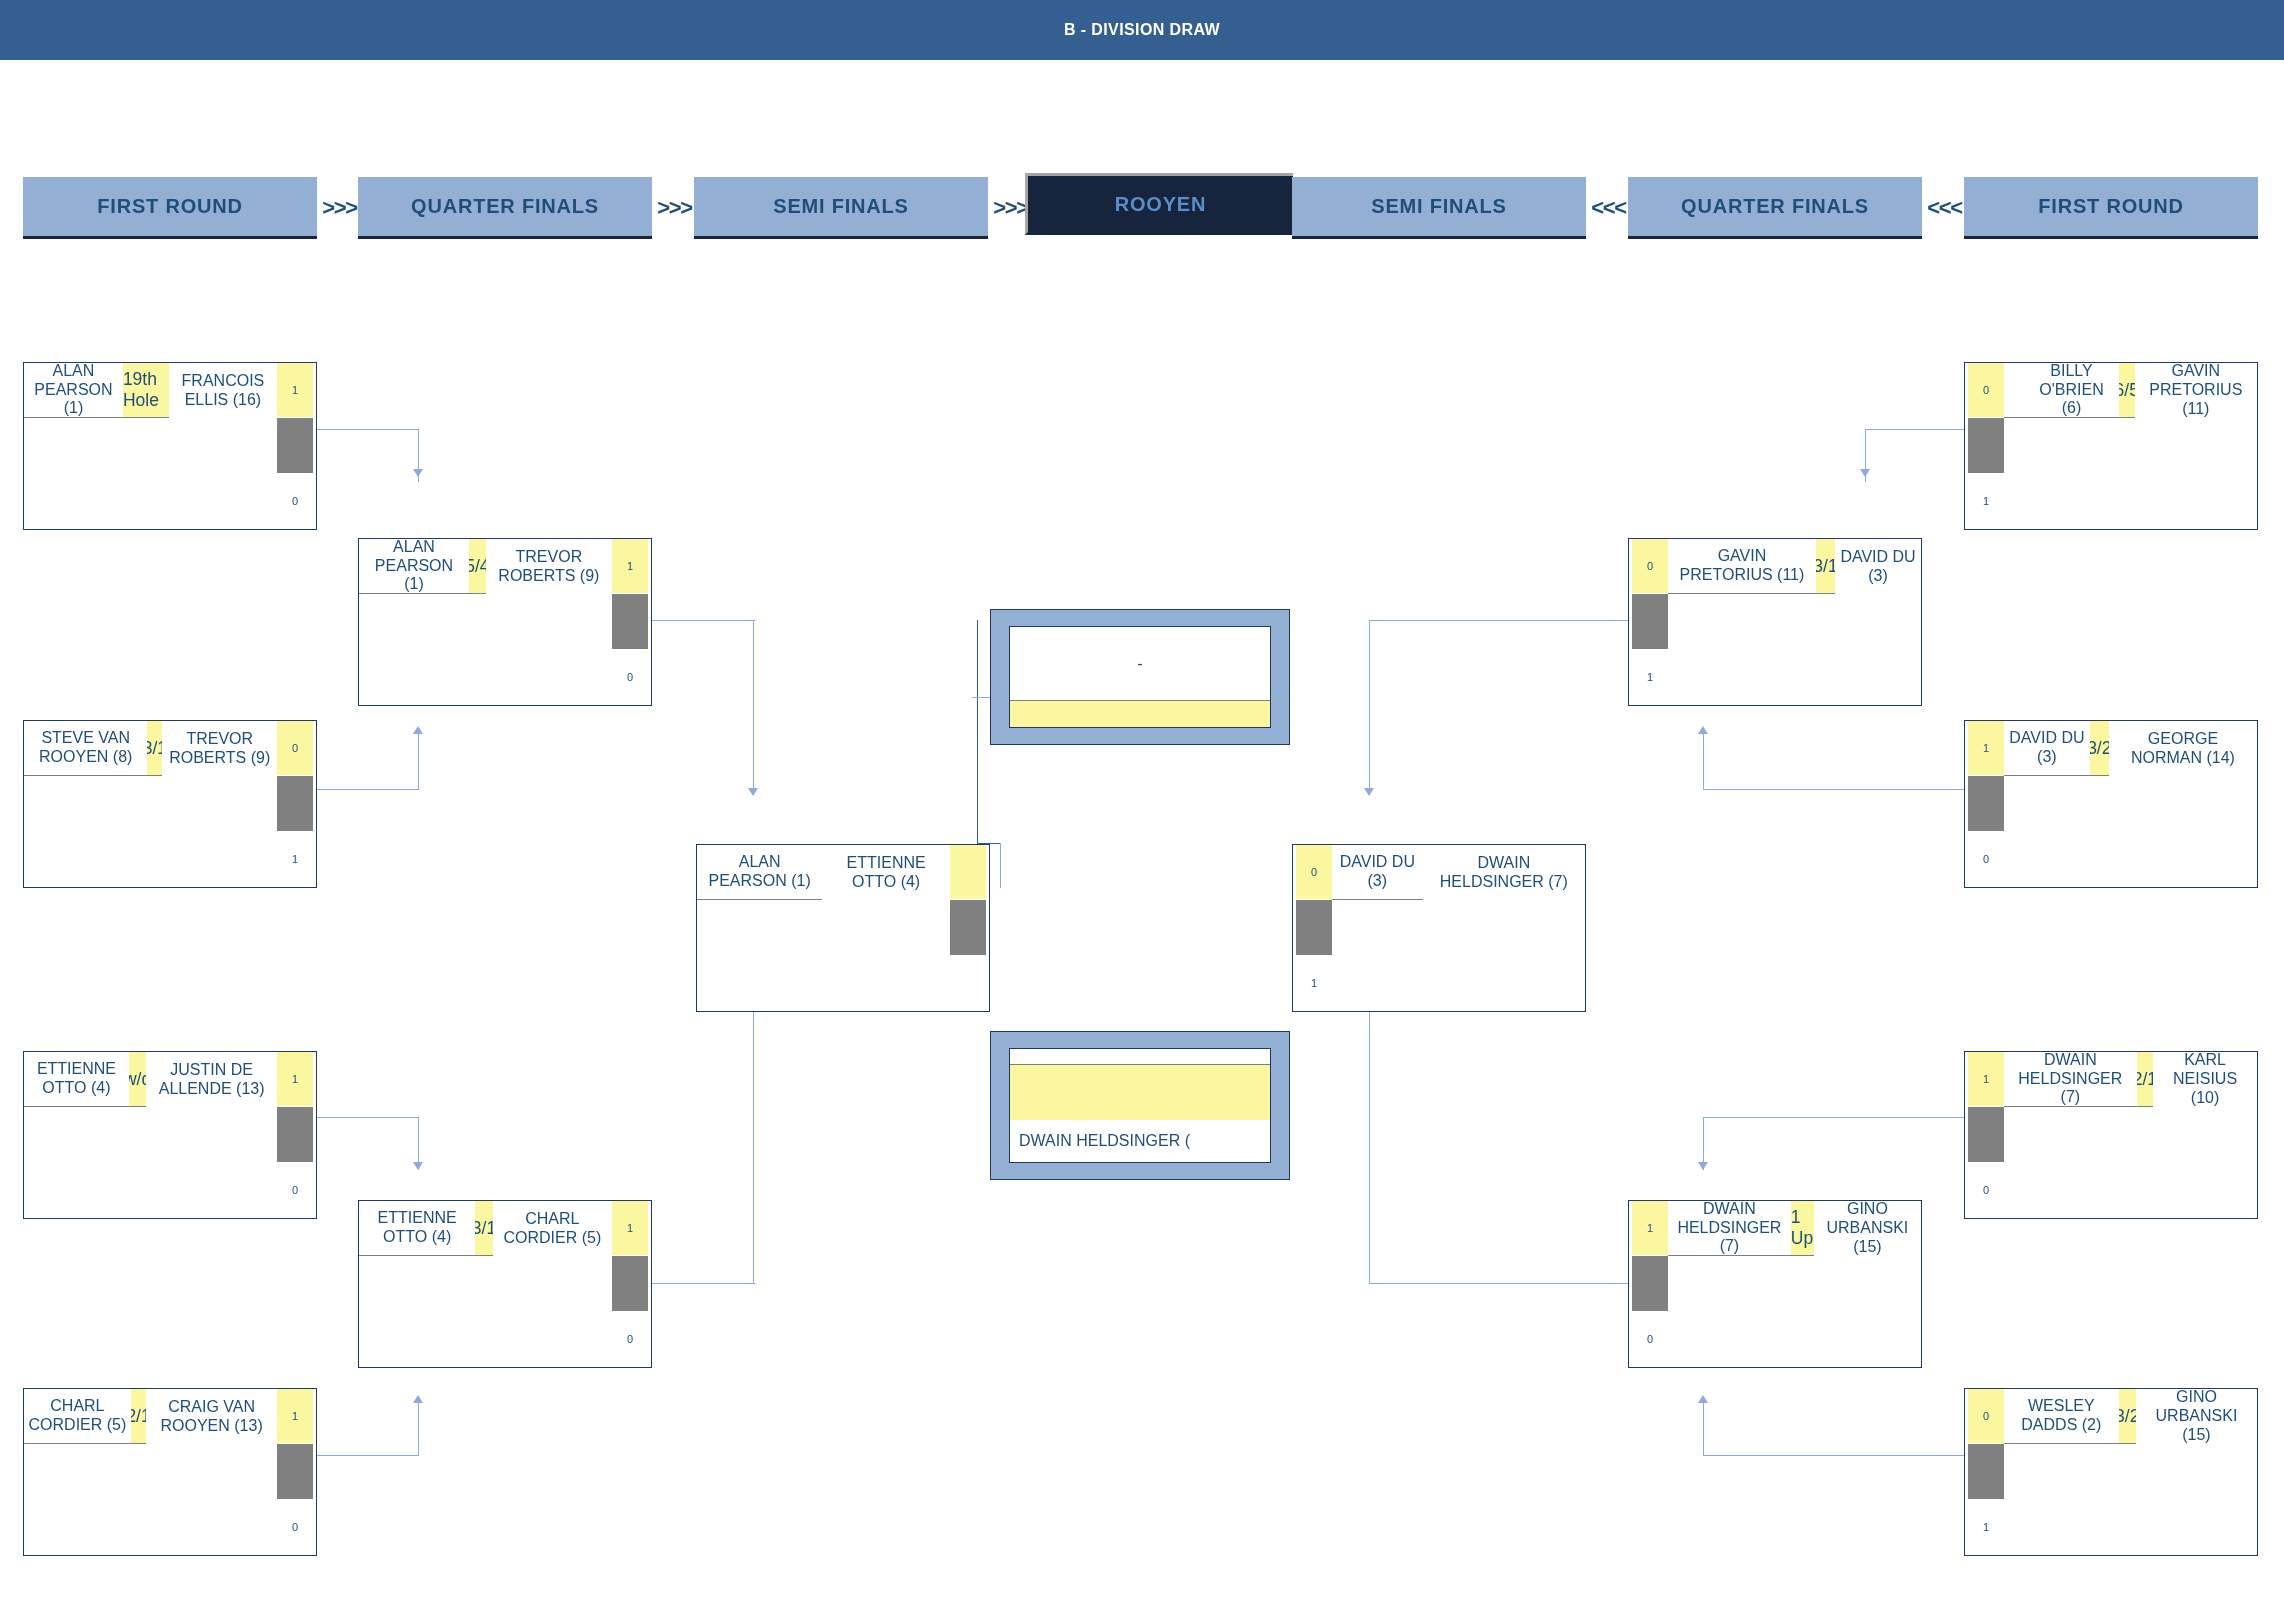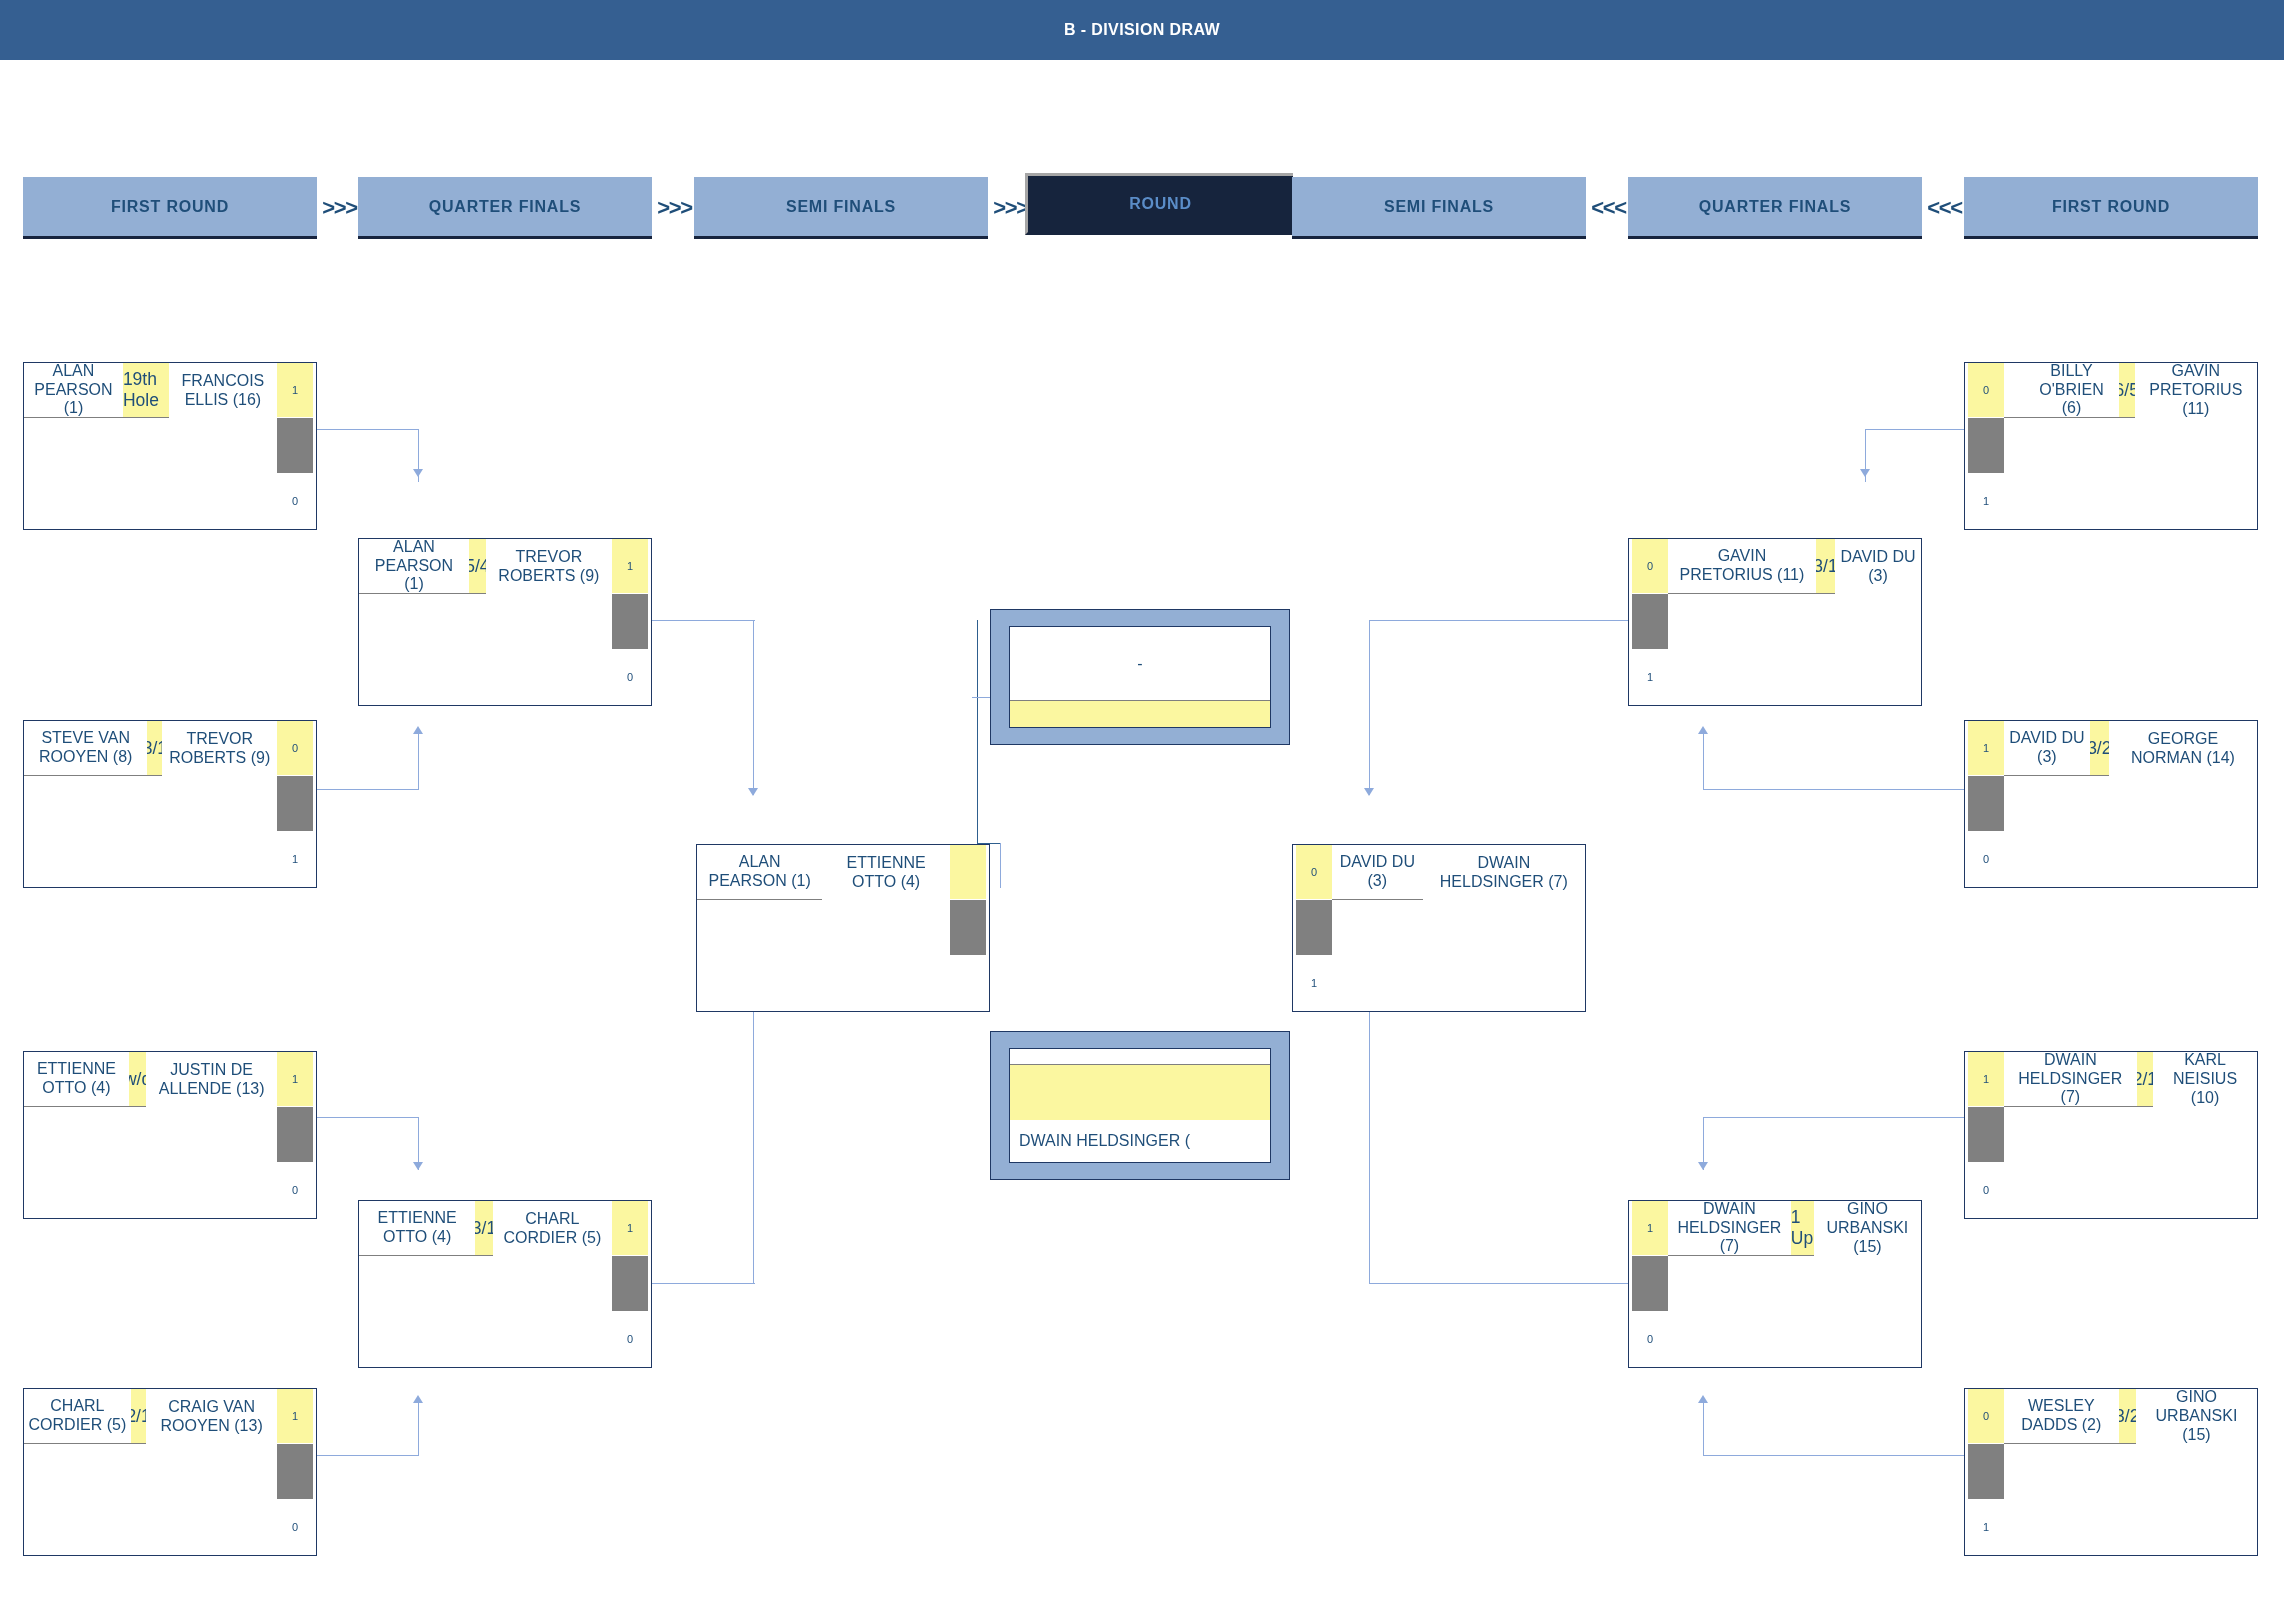--- a/index.html
+++ b/index.html
@@ -32,21 +32,21 @@
   
   .round-header {
     position: absolute;
     height: 62px;
     background: #93AFD4;
     border-bottom: 3.9px solid #17243E;
     display: flex; align-items: center; justify-content: center;
   }
   .round-header .rh-label {
     color: #1F4E79;
-    font-size: 16px;
+    font-size: 20px;
     font-weight: bold;
     letter-spacing: 0.8px;
   }
   .round-header.final-header {
     background: #16243D;
     border-bottom: 3.9px solid #16243D;
     border-left: 3.2px solid #A6A6A6;
     border-top: 3.2px solid #A6A6A6;
   }
   .round-header.final-header .rh-label {
@@ -189,21 +189,21 @@
     <span class="rh-label">QUARTER FINALS</span>
   </div>
   <div class="chev" style="left:655px; top:177px; width:39px;">&gt;&gt;&gt;</div>
 
   <div class="round-header" style="left:694px; top:177px; width:294px;">
     <span class="rh-label">SEMI FINALS</span>
   </div>
   <div class="chev" style="left:991px; top:177px; width:39px;">&gt;&gt;&gt;</div>
 
   <div class="round-header final-header" style="left:1025px; top:173px; width:268px;">
-    <span class="rh-label">ROUND</span>
+    <span class="rh-label">ROOYEN</span>
   </div>
 
   <div class="round-header" style="left:1292px; top:177px; width:294px;">
     <span class="rh-label">SEMI FINALS</span>
   </div>
   <div class="chev" style="left:1589px; top:177px; width:39px;">&lt;&lt;&lt;</div>
 
   <div class="round-header" style="left:1628px; top:177px; width:294px;">
     <span class="rh-label">QUARTER FINALS</span>
   </div>

